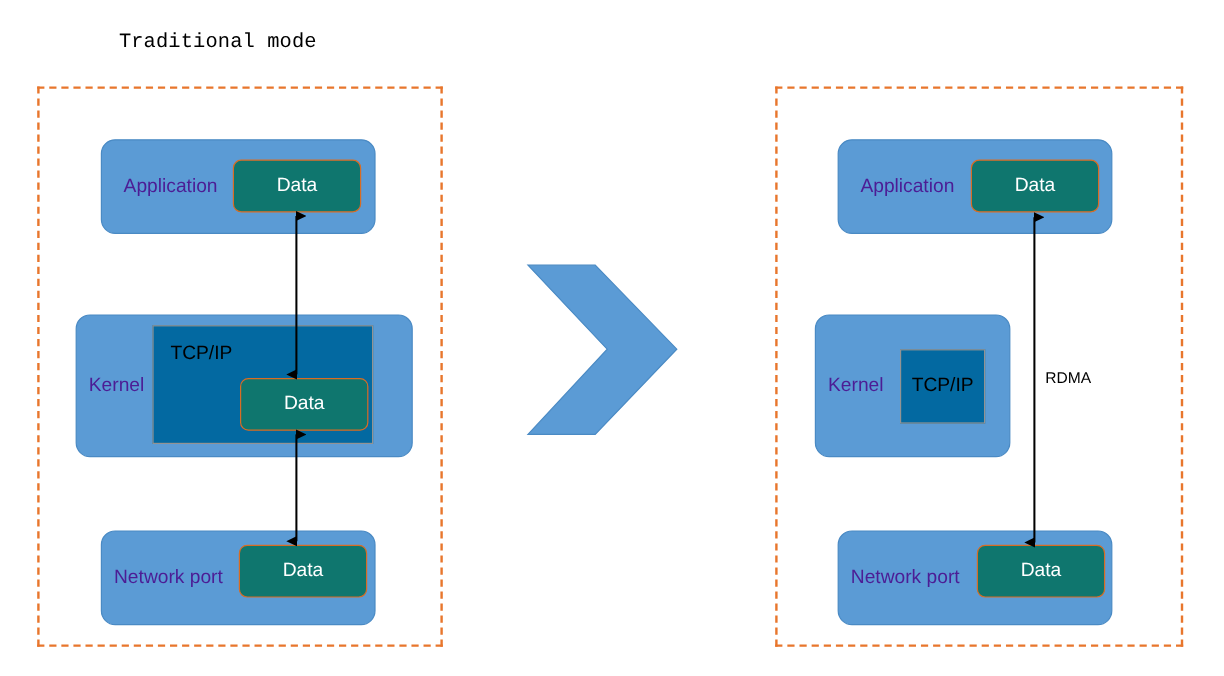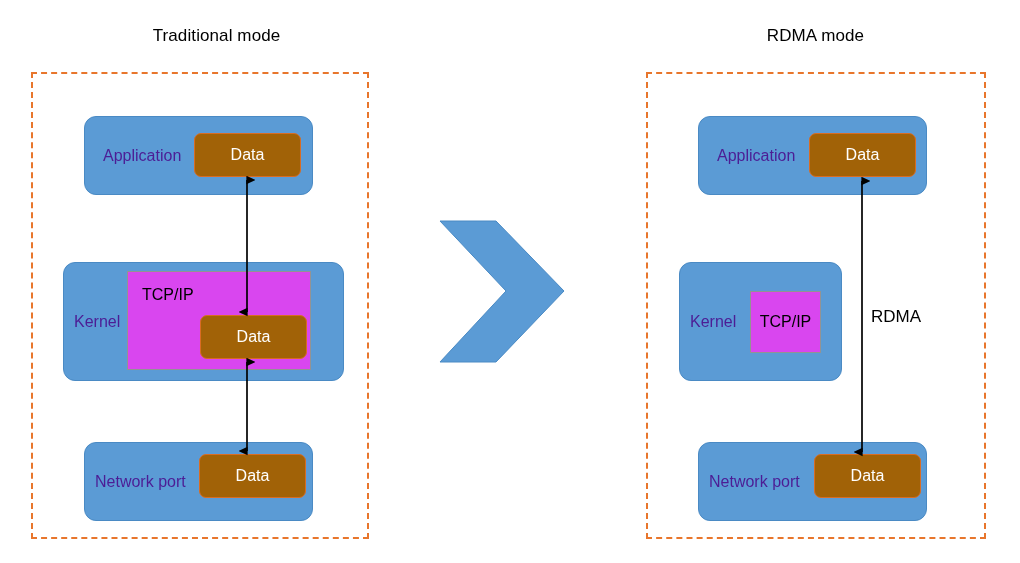--- a/index.html
+++ b/index.html
@@ -24,21 +24,21 @@
 
   
   .panel-title {
     position: absolute;
     font-size: 17px;
     color: #000000;
     text-align: center;
     white-space: nowrap;
     letter-spacing: 0.1px;
   }
-  #title-traditional { left: 48px;  top: 26px; width: 337px; }
+  #title-traditional { left: 13px;  top: 26px; width: 337px; font-family: Liberation Mono, monospace; }
   #title-rdma        { left: 646px; top: 26px; width: 339px; }
 
   
   .dashed-frame {
     position: absolute;
     border: 2px dashed #E8762C;
     box-sizing: border-box;
     background: transparent;
   }
   #frame-traditional { left: 31px;  top: 72px; width: 338px; height: 467px; }
@@ -81,41 +81,41 @@
   #box-kernel-rdma  { left: 679px; top: 262px; width: 163px; height: 119px; }
   #box-kernel-rdma .layer-label { position: absolute; left: 10px; top: 50%; transform: translateY(-50%); }
 
   
   #box-netport-rdma { left: 698px; top: 442px; width: 229px; height: 79px; }
   #box-netport-rdma .layer-label { position: absolute; left: 10px; top: 50%; transform: translateY(-50%); }
 
   
   .tcpip-box {
     position: absolute;
-    background: #d946ef;
+    background: #0369a1;
     border: 1px solid #939393;
     box-sizing: border-box;
   }
   .tcpip-label {
     position: absolute;
     color: #000000;
     font-size: 16px;
     white-space: nowrap;
     line-height: 1;
   }
   #tcpip-trad { left: 127px; top: 271px; width: 184px; height: 99px; }
   #tcpip-trad .tcpip-label { left: 14px; top: 15px; }
 
   #tcpip-rdma { left: 750px; top: 291px; width: 71px; height: 62px; }
   #tcpip-rdma .tcpip-label { left: 50%; top: 50%; transform: translate(-50%, -50%); }
 
   
   .data-box {
     position: absolute;
-    background: #a16207;
+    background: #0f766e;
     border: 1px solid #D96C23;
     border-radius: 7px;
     box-sizing: border-box;
     display: flex;
     align-items: center;
     justify-content: center;
   }
   .data-label {
     color: #ffffff;
     font-size: 16px;
@@ -135,21 +135,21 @@
     width: 1020px;
     height: 563px;
     pointer-events: none;
   }
 
   
   #label-rdma {
     position: absolute;
     left: 871px;
     top: 307px;
-    font-size: 17px;
+    font-size: 13px;
     color: #000000;
     white-space: nowrap;
   }
 
   
   #watermark {
     position: absolute;
     left: 730px;
     top: 529px;
     font-size: 15px;
@@ -158,21 +158,20 @@
     letter-spacing: 0.3px;
   }
 </style>
 </head>
 <body>
 
 <div class="stage">
 
   <div class="panel-title" id="title-traditional">Traditional mode</div>
 
-  <div class="panel-title" id="title-rdma">RDMA mode</div>
 
   <div class="dashed-frame" id="frame-traditional"></div>
   <div class="dashed-frame" id="frame-rdma"></div>
 
   <div class="layer-box" id="box-app-trad">
     <span class="layer-label">Application</span>
   </div>
 
   <div class="layer-box" id="box-kernel-trad">
     <span class="layer-label">Kernel</span>

